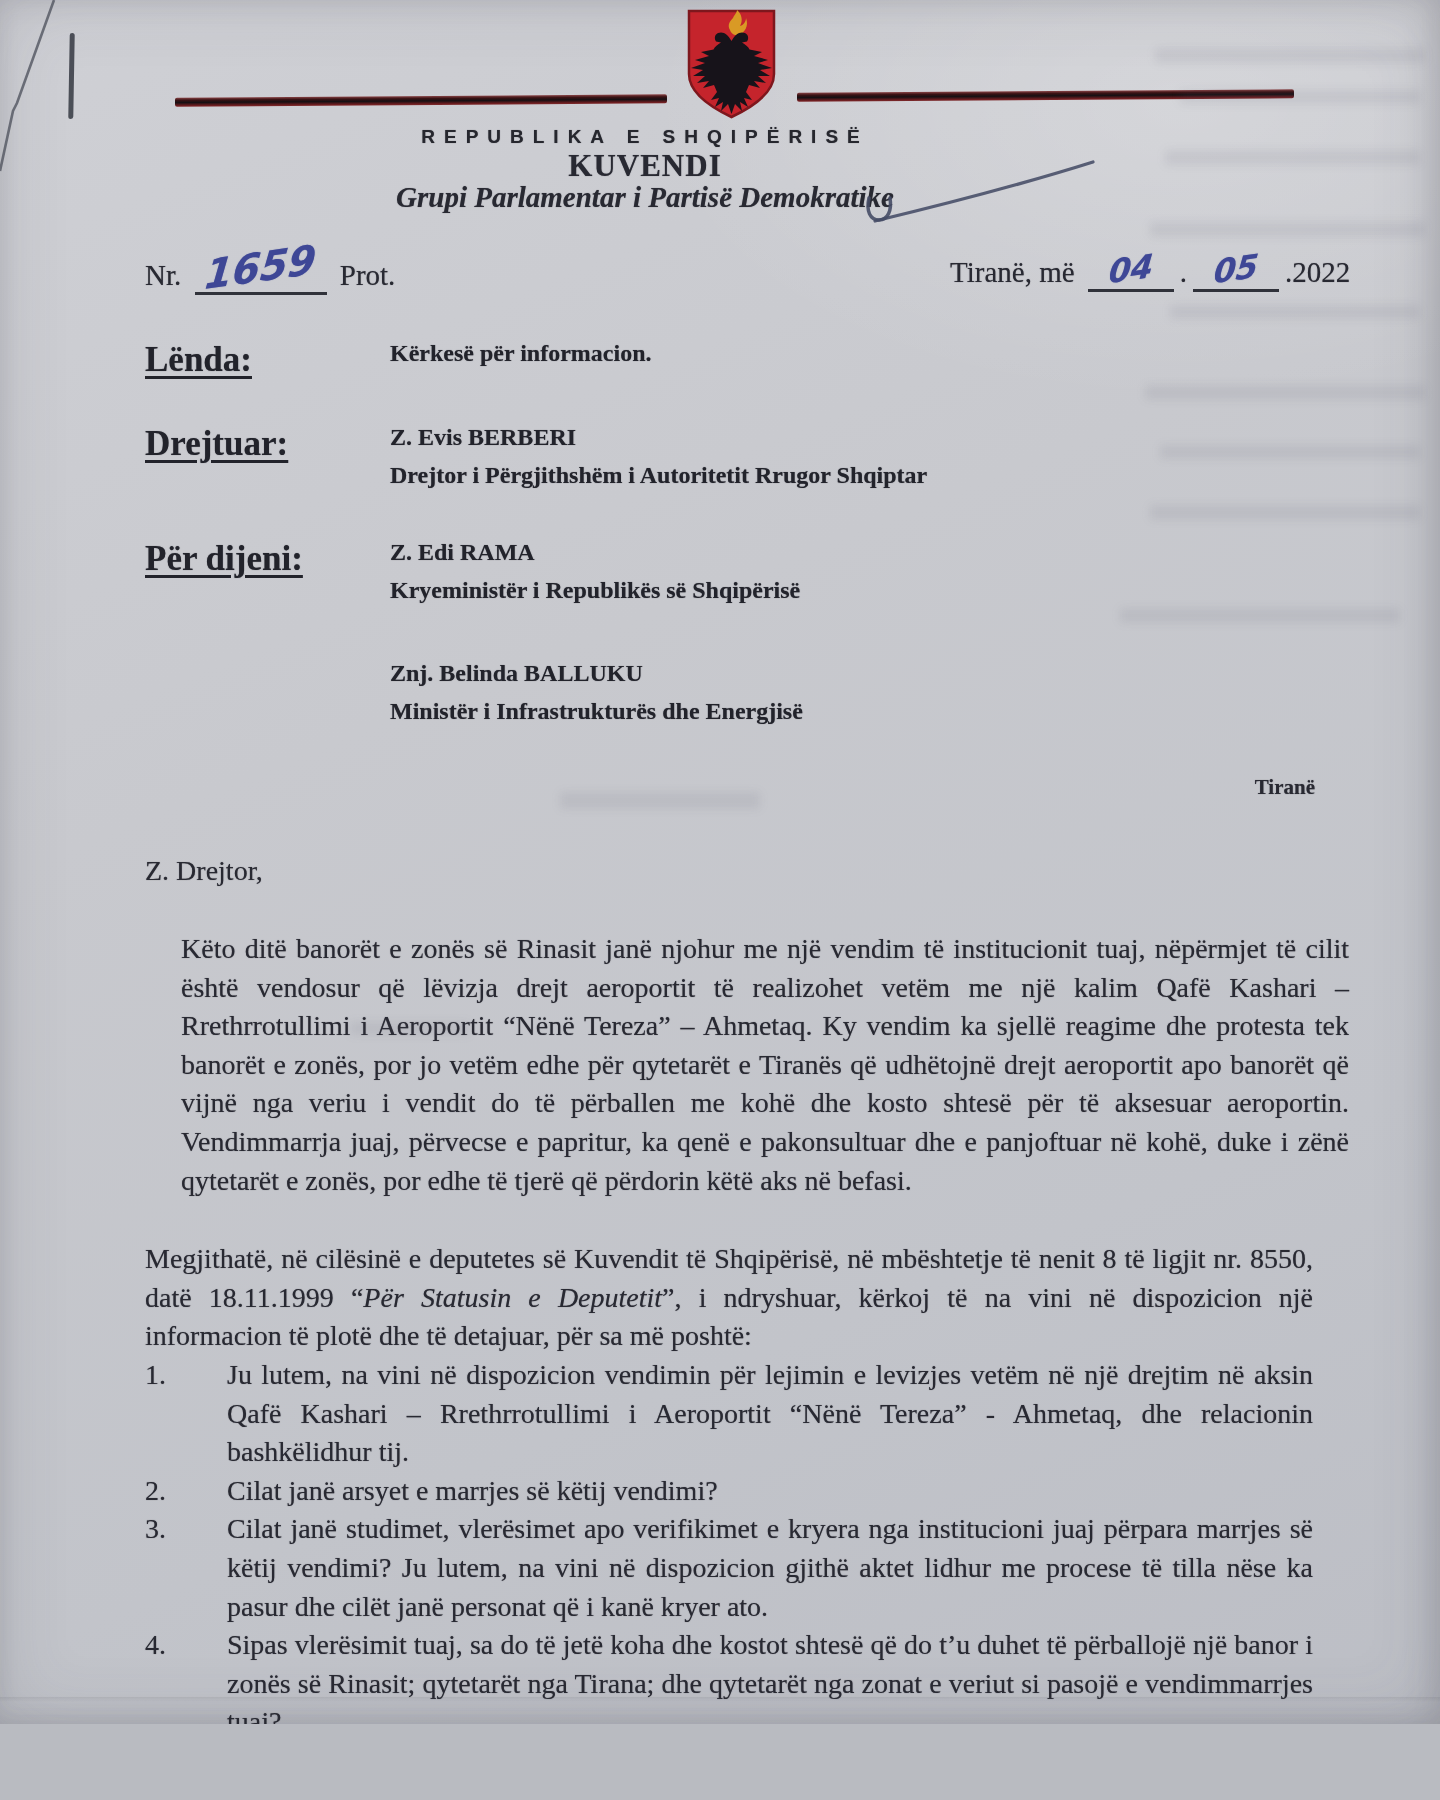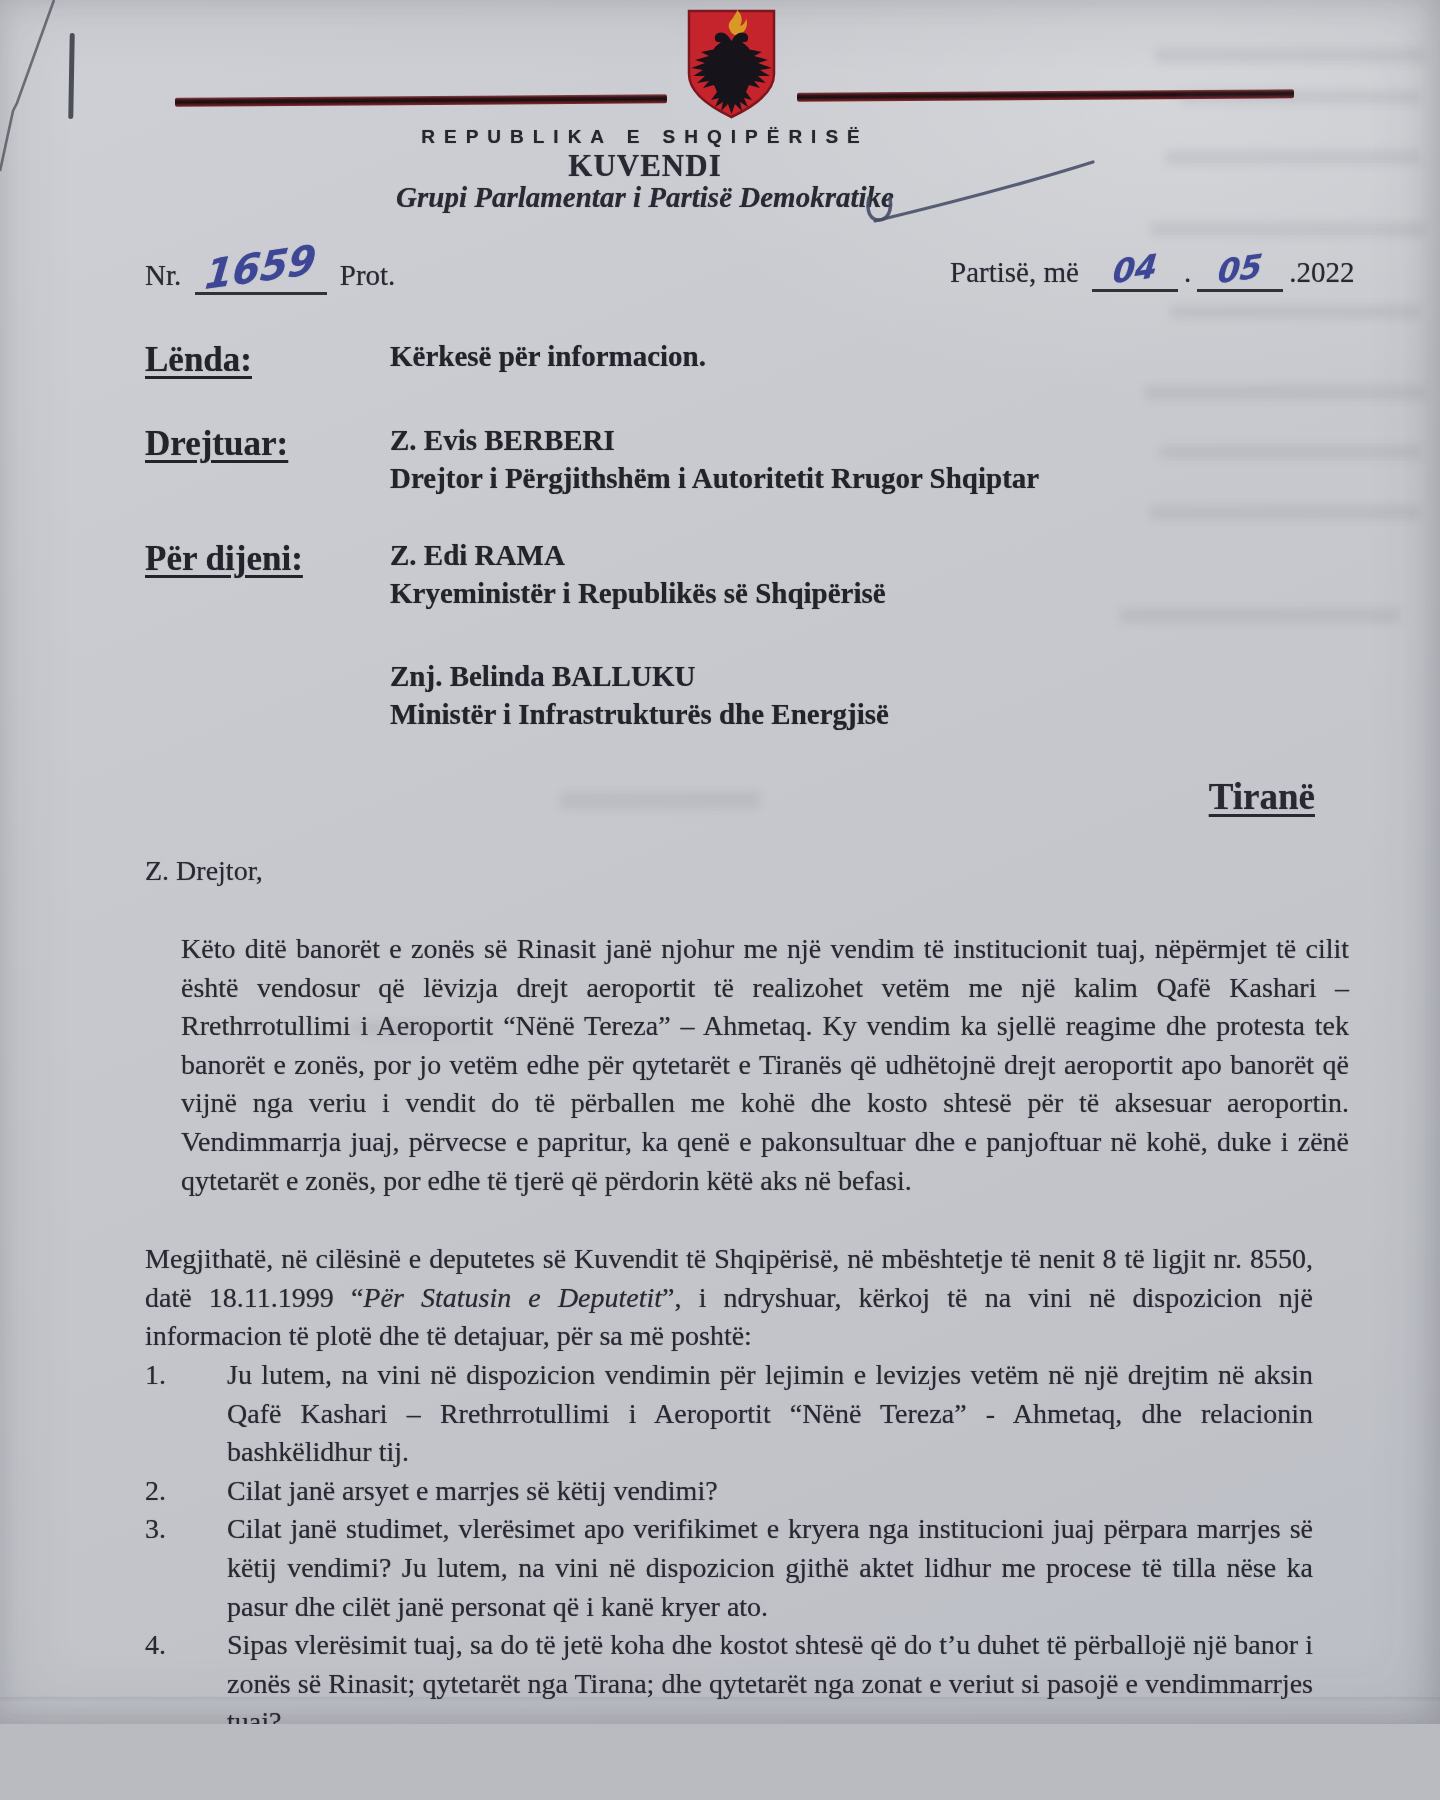--- a/index.html
+++ b/index.html
@@ -29,23 +29,23 @@
   .daterow{ left:950px; top:256px; }
   .wslot{ display:inline-block; border-bottom:3px solid #30323a; text-align:center; margin:0 6px; }
   .slot-nr{ min-width:132px; }
   .slot-d{ min-width:86px; }
   .hw{ font-family:"DejaVu Sans",sans-serif; font-style:italic; font-weight:700; color:#3e4796;
        display:inline-block; transform:rotate(-8deg) skewX(-14deg); text-shadow:0 0 1px rgba(62,71,150,.55); }
   .hw-nr{ font-size:40px; line-height:30px; position:relative; top:-4px;}
   .hw-d{ font-size:32px; line-height:26px; position:relative; top:-2px;}
   
   .lbl{ left:145px; font-size:35px; font-weight:700; text-decoration:underline; text-decoration-thickness:2.5px; text-underline-offset:5px; color:#22232b;}
-  .val{ left:390px; font-size:29px; font-weight:700; color:#22232b; white-space:nowrap;}
-  .place{ left:1050px; width:265px; top:775px; text-align:right; font-size:37px; font-weight:700;
-          text-decoration:underline; text-decoration-thickness:2.5px; text-underline-offset:5px;}
+  .val{ left:390px; font-size:24px; font-weight:700; color:#22232b; white-space:nowrap;}
+  .place{ left:1050px; width:265px; top:775px; text-align:right; font-size:21px; font-weight:700;
+          text-decoration-thickness:2.5px; text-underline-offset:5px;}
   
   .salut{ left:145px; top:855px; font-size:28px; }
   .para{ left:145px; width:1168px; font-size:28px; line-height:38.6px; text-align:justify; }
   .p1{ top:930px;margin-left:36px; }
   .p2{ top:1240px; }
   .list{ left:145px; top:1356px; width:1168px; font-size:28px; line-height:38.6px; }
   .li{ display:flex; }
   .num{ flex:0 0 82px; }
   .itext{ flex:1; text-align:justify;font-family:Liberation Serif, serif; }
   .pageno{ left:700px; top:1764px; width:80px; text-align:center; font-size:28px; }
@@ -83,21 +83,21 @@
 
   <div class="abs row txt proto">
     <span>Nr.</span>
     <span class="wslot slot-nr">
       <span class="hw hw-nr">1659</span>
     </span>
     <span>Prot.</span>
   </div>
 
   <div class="abs row txt daterow">
-    <span>Partisë, më</span>
+    <span>Tiranë, më</span>
     <span class="wslot slot-d">
       <span class="hw hw-d">04</span>
     </span><span>.</span><span class="wslot slot-d">
       <span class="hw hw-d">05</span>
     </span><span>.2022</span>
   </div>
 
   <div class="abs lbl txt" style="top:340px">Lënda:</div>
   <div class="abs val txt" style="top:340px">Kërkesë për informacion.</div>
 

